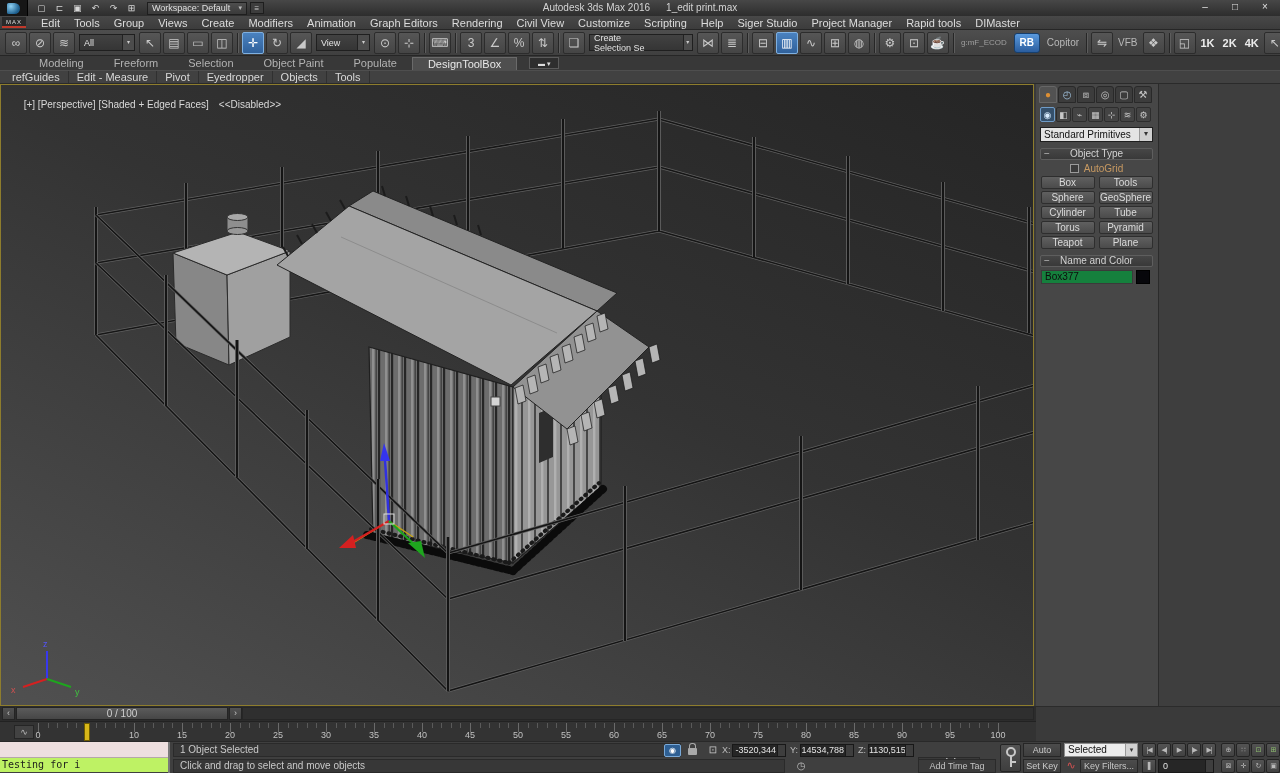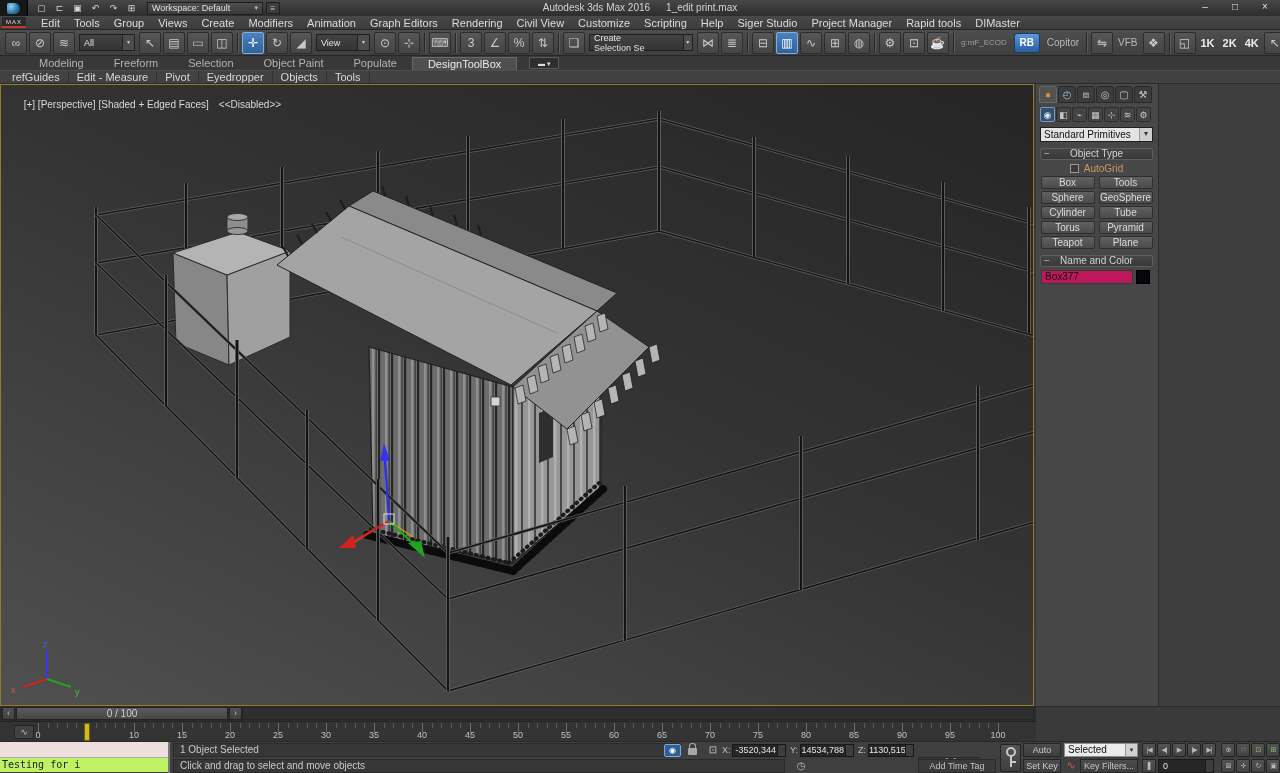--- a/index.html
+++ b/index.html
@@ -8,21 +8,21 @@
   .app *{box-sizing:border-box;}
 
   
   .titlebar{position:absolute;left:0;top:0;width:1280px;height:16px;
     background:linear-gradient(#474747,#2d2d2d);display:flex;align-items:center;color:#cfcfcf;font-size:10px;}
   .max-logo{width:28px;height:16px;background:#161616;border-right:1px solid #000;display:flex;align-items:center;justify-content:center;}
   .logo-b{width:13px;height:11px;border-radius:2px 7px 7px 2px;background:radial-gradient(circle at 30% 30%,#8fd2f4,#1d5f8e 70%);}
   .qat{display:flex;align-items:center;margin-left:6px;gap:3px;}
   .qicon{width:15px;height:12px;text-align:center;line-height:12px;color:#d8d8d8;font-size:9px;}
   .wsdd{margin-left:8px;height:13px;display:flex;align-items:center;background:linear-gradient(#4e4e4e,#3a3a3a);
-    border:1px solid #1e1e1e;padding:0 4px;font-size:9px;color:#e0e0e0;gap:24px;}
+    border:1px solid #1e1e1e;padding:0 4px;font-size:9px;color:#e0e0e0;gap:8px;}
   .wsdd .c{font-size:7px;color:#bbb;}
   .wsmenu{width:14px;height:12px;border:1px solid #1e1e1e;background:#3d3d3d;color:#ccc;font-size:8px;text-align:center;line-height:11px;margin-left:3px;}
   .title-center{position:absolute;left:50%;transform:translateX(-50%);top:2px;display:flex;gap:16px;color:#d4d4d4;font-size:10px;white-space:nowrap;}
   .ic-cluster{position:absolute;right:120px;top:1px;display:flex;align-items:center;gap:6px;}
   .searchbox{width:128px;height:13px;background:#fff;border:1px solid #6f6f6f;font-size:9px;font-style:italic;
     color:#777;padding:0 3px;font-family:"Liberation Sans",sans-serif;}
   .icico{color:#d0d0d0;font-size:9px;width:13px;text-align:center;}
   .signin{color:#e0e0e0;font-size:9px;}
   .xchg{width:14px;height:12px;background:#2a6db5;border:1px solid #0f3c6b;color:#fff;font-size:8px;text-align:center;line-height:11px;}
   .helpq{width:12px;height:12px;border-radius:50%;border:1px solid #888;color:#ddd;font-size:8px;text-align:center;line-height:11px;}
@@ -91,21 +91,21 @@
   .rhead{height:12px;background:linear-gradient(#464646,#393939);border:1px solid #5e5e5e;border-radius:2px;
     color:#d2d2d2;font-size:10px;line-height:10px;text-align:center;position:relative;}
   .rhead .minus{position:absolute;left:3px;top:0;color:#bbb;}
   .autogrid{display:flex;align-items:center;justify-content:center;gap:5px;height:14px;margin-top:1px;
     color:#c89a62;font-size:10px;}
   .cb{width:9px;height:9px;background:#3a3a3a;border:1px solid #9a9a9a;}
   .ogrid{display:grid;grid-template-columns:54px 54px;gap:2px 4px;justify-content:center;margin-top:1px;}
   .obtn{height:13px;background:linear-gradient(#606060,#4b4b4b);border:1px solid #2e2e2e;border-radius:2px;
     color:#dadada;font-size:10px;line-height:11px;text-align:center;overflow:hidden;}
   .namefield{display:flex;gap:3px;margin-top:3px;padding-left:1px;}
-  .nfield{width:92px;height:14px;background:#be185d;border:1px solid #3a3a3a;color:#0d0d0d;
+  .nfield{width:92px;height:14px;background:#15803d;border:1px solid #3a3a3a;color:#0d0d0d;
     font-size:10px;line-height:12px;padding-left:3px;}
   .swatch{width:14px;height:14px;border:1px solid #000;}
 
   
   .bottomfill{position:absolute;left:1036px;top:706px;width:244px;height:35px;background:#3a3a3a;border-top:1px solid #2b2b2b;}
 
   .timeslider{position:absolute;left:0;top:706px;width:1036px;height:15px;background:#2c2c2c;display:flex;align-items:center;padding-left:2px;}
   .tsarrow{width:13px;height:13px;background:linear-gradient(#515151,#414141);border:1px solid #242424;
     color:#c4c4c4;font-size:9px;text-align:center;line-height:11px;flex:none;}
   .tshandle{width:212px;height:13px;background:linear-gradient(#5b5b5b,#464646);border:1px solid #242424;

